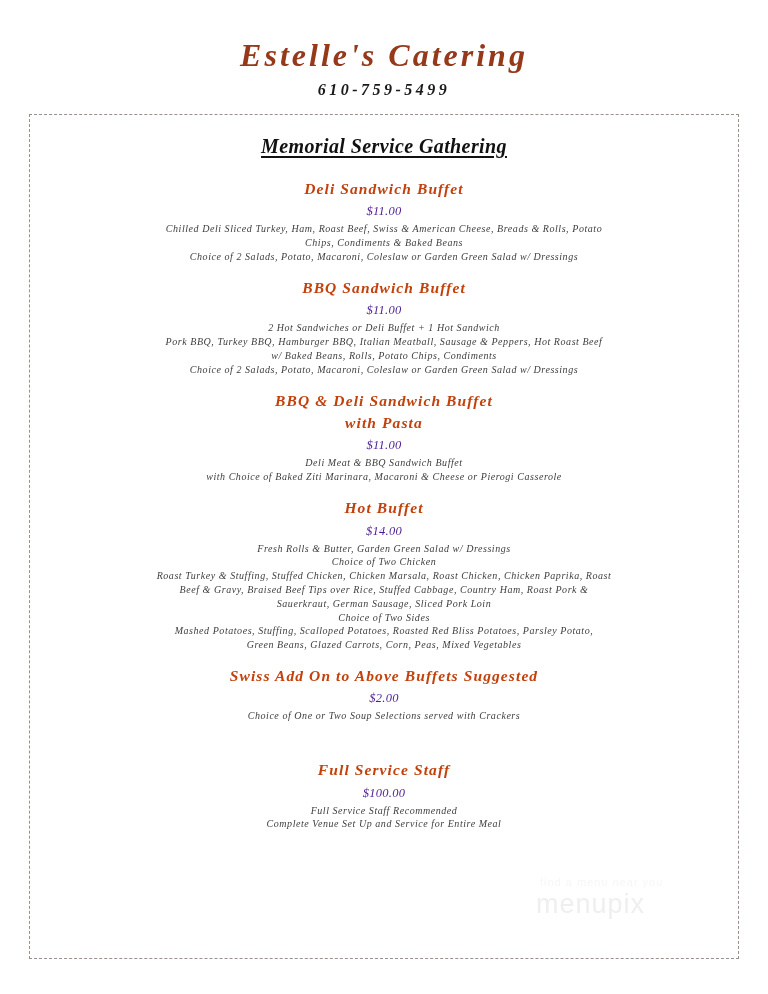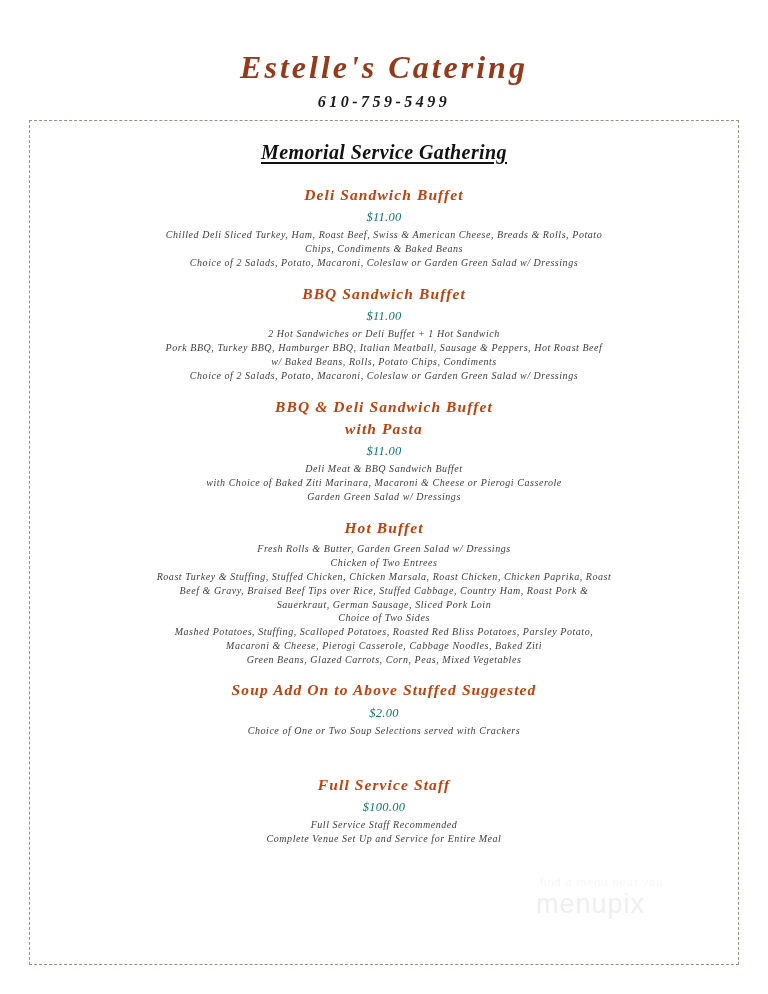--- a/index.html
+++ b/index.html
@@ -11,21 +11,21 @@
     height: 994px;
     background: #ffffff;
     font-family: "Liberation Serif", "DejaVu Serif", serif;
     position: relative;
     overflow: hidden;
   }
 
   
   .header {
     text-align: center;
-    padding-top: 50px;
+    padding-top: 38px;
   }
   .brand-title {
     font-family: "Liberation Serif", "DejaVu Serif", serif;
     font-style: italic;
     font-weight: 700;
     font-size: 32px;
     color: #95391a;
     letter-spacing: 3px;
     line-height: 1.1;
     margin: 0;
@@ -37,21 +37,21 @@
     font-size: 16px;
     color: #1a1a1a;
     letter-spacing: 3.5px;
     margin: 8px 0 8px 0;
   }
 
   
   .menu-frame {
     position: absolute;
     left: 29px;
-    top: 120px;
+    top: 114px;
     width: 710px;
     height: 845px;
     border: 1px dashed #9b8f8a;
     box-sizing: border-box;
     background: transparent;
   }
   .menu-inner {
     padding: 14px 16px 0 16px;
     text-align: center;
   }
@@ -79,21 +79,21 @@
     font-size: 15.5px;
     color: #c2410c;
     letter-spacing: 1.1px;
     line-height: 1.45;
     margin: 0;
   }
   .section-price {
     font-style: italic;
     font-weight: 400;
     font-size: 12.5px;
-    color: #0f766e;
+    color: #4c1d95;
     letter-spacing: 0.3px;
     margin: 4px 0 0 0;
   }
   .section-lines {
     margin: 3px 0 0 0;
   }
   .menu-line {
     font-style: italic;
     font-weight: 400;
     font-size: 10px;
@@ -164,39 +164,38 @@
             <div class="menu-line">Choice of 2 Salads, Potato, Macaroni, Coleslaw or Garden Green Salad w/ Dressings</div>
           </div>
         </div>
         <div class="section">
           <div class="section-title">BBQ &amp; Deli Sandwich Buffet</div>
           <div class="section-title">with Pasta</div>
           <div class="section-price">$11.00</div>
           <div class="section-lines">
             <div class="menu-line">Deli Meat &amp; BBQ Sandwich Buffet</div>
             <div class="menu-line">with Choice of Baked Ziti Marinara, Macaroni &amp; Cheese or Pierogi Casserole</div>
-            <div class="menu-line">Garden Green Salad w/ Dressings</div>
           </div>
         </div>
         <div class="section">
           <div class="section-title">Hot Buffet</div>
+          <div class="section-price">$14.00</div>
           <div class="section-lines">
             <div class="menu-line">Fresh Rolls &amp; Butter, Garden Green Salad w/ Dressings</div>
-            <div class="menu-line">Chicken of Two Entrees</div>
+            <div class="menu-line">Choice of Two Chicken</div>
             <div class="menu-line">Roast Turkey &amp; Stuffing, Stuffed Chicken, Chicken Marsala, Roast Chicken, Chicken Paprika, Roast</div>
             <div class="menu-line">Beef &amp; Gravy, Braised Beef Tips over Rice, Stuffed Cabbage, Country Ham, Roast Pork &amp;</div>
             <div class="menu-line">Sauerkraut, German Sausage, Sliced Pork Loin</div>
             <div class="menu-line">Choice of Two Sides</div>
             <div class="menu-line">Mashed Potatoes, Stuffing, Scalloped Potatoes, Roasted Red Bliss Potatoes, Parsley Potato,</div>
-            <div class="menu-line">Macaroni &amp; Cheese, Pierogi Casserole, Cabbage Noodles, Baked Ziti</div>
             <div class="menu-line">Green Beans, Glazed Carrots, Corn, Peas, Mixed Vegetables</div>
           </div>
         </div>
         <div class="section">
-          <div class="section-title">Soup Add On to Above Stuffed Suggested</div>
+          <div class="section-title">Swiss Add On to Above Buffets Suggested</div>
           <div class="section-price">$2.00</div>
           <div class="section-lines">
             <div class="menu-line">Choice of One or Two Soup Selections served with Crackers</div>
           </div>
         </div>
         <div class="section gap-large">
           <div class="section-title">Full Service Staff</div>
           <div class="section-price">$100.00</div>
           <div class="section-lines">
             <div class="menu-line">Full Service Staff Recommended</div>

